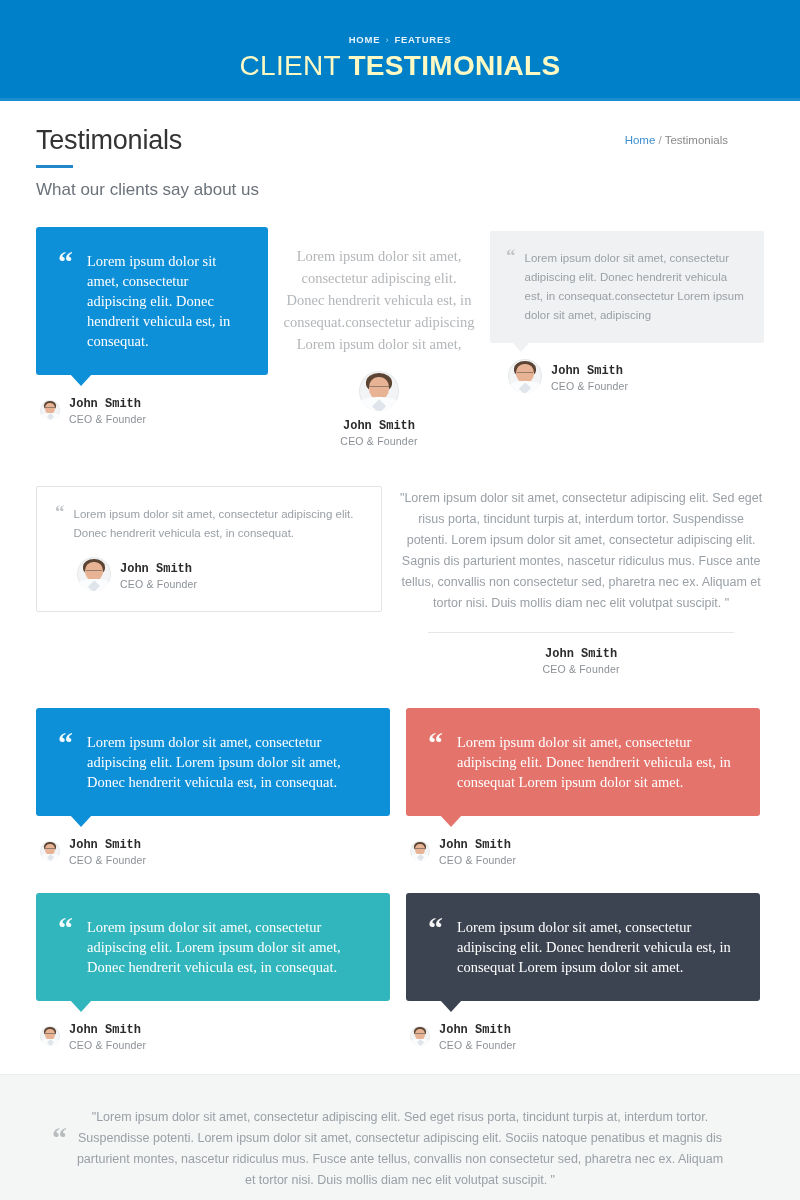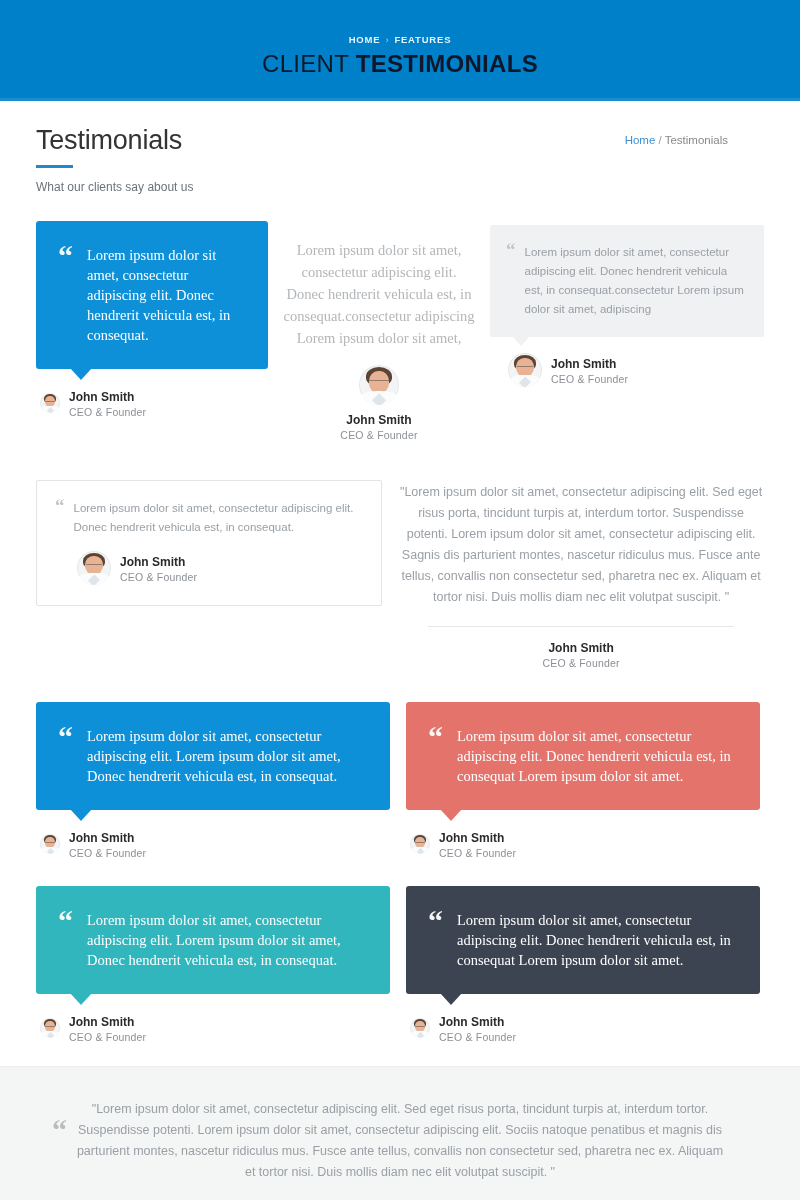--- a/index.html
+++ b/index.html
@@ -32,22 +32,22 @@
   .breadcrumb-top {
     font-size: 9.5px;
     letter-spacing: 0.8px;
     color: #cfe7f6;
     font-weight: bold;
     margin-bottom: 5px;
   }
   .breadcrumb-top .crumb-sep { margin: 0 5px; font-weight: normal; color: #a9d3ee; }
   .breadcrumb-top .crumb-link { color: #e6f2fb; }
   .header-title {
-    font-size: 24px;
-    color: #0f172a;
+    font-size: 28px;
+    color: #fef9c3;
     letter-spacing: 0.3px;
     font-weight: normal;
   }
   .header-title b { font-weight: bold; }
 
   
   .container { width: 800px; padding: 0 36px; position: relative; }
 
   .title-row {
     padding-top: 24px;
@@ -71,21 +71,21 @@
   .breadcrumb-right .sep { color: #999; }
 
   .title-rule {
     width: 37px;
     height: 3px;
     background: #2288cc;
     margin-top: 12px;
     margin-bottom: 12px;
   }
   .intro-head {
-    font-size: 12px;
+    font-size: 17px;
     color: #6b7279;
     margin-bottom: 8px;
   }
   .intro-p {
     font-size: 11.5px;
     color: #9aa0a6;
     line-height: 19px;
     max-width: 640px;
   }
 
@@ -129,21 +129,21 @@
   .avatar .collar {
     position: absolute;
     left: 38%; bottom: 0;
     width: 24%; height: 26%;
     background: #dfe5ea;
     transform: rotate(45deg);
   }
 
   
   .author { display: flex; align-items: center; gap: 9px; }
-  .author-name { font-size: 12px; font-weight: bold; color: #2b2b2b; line-height: 15px; }
+  .author-name { font-size: 12px; font-weight: bold; color: #2b2b2b; line-height: 15px; font-family: Liberation Mono, monospace; }
   .author-role { font-size: 10.5px; color: #8b9096; line-height: 14px; letter-spacing: .2px; }
   .author-stack { display: block; }
 
   
   .row { display: flex; }
 
   
   .bubble {
     position: relative;
     border-radius: 3px;

